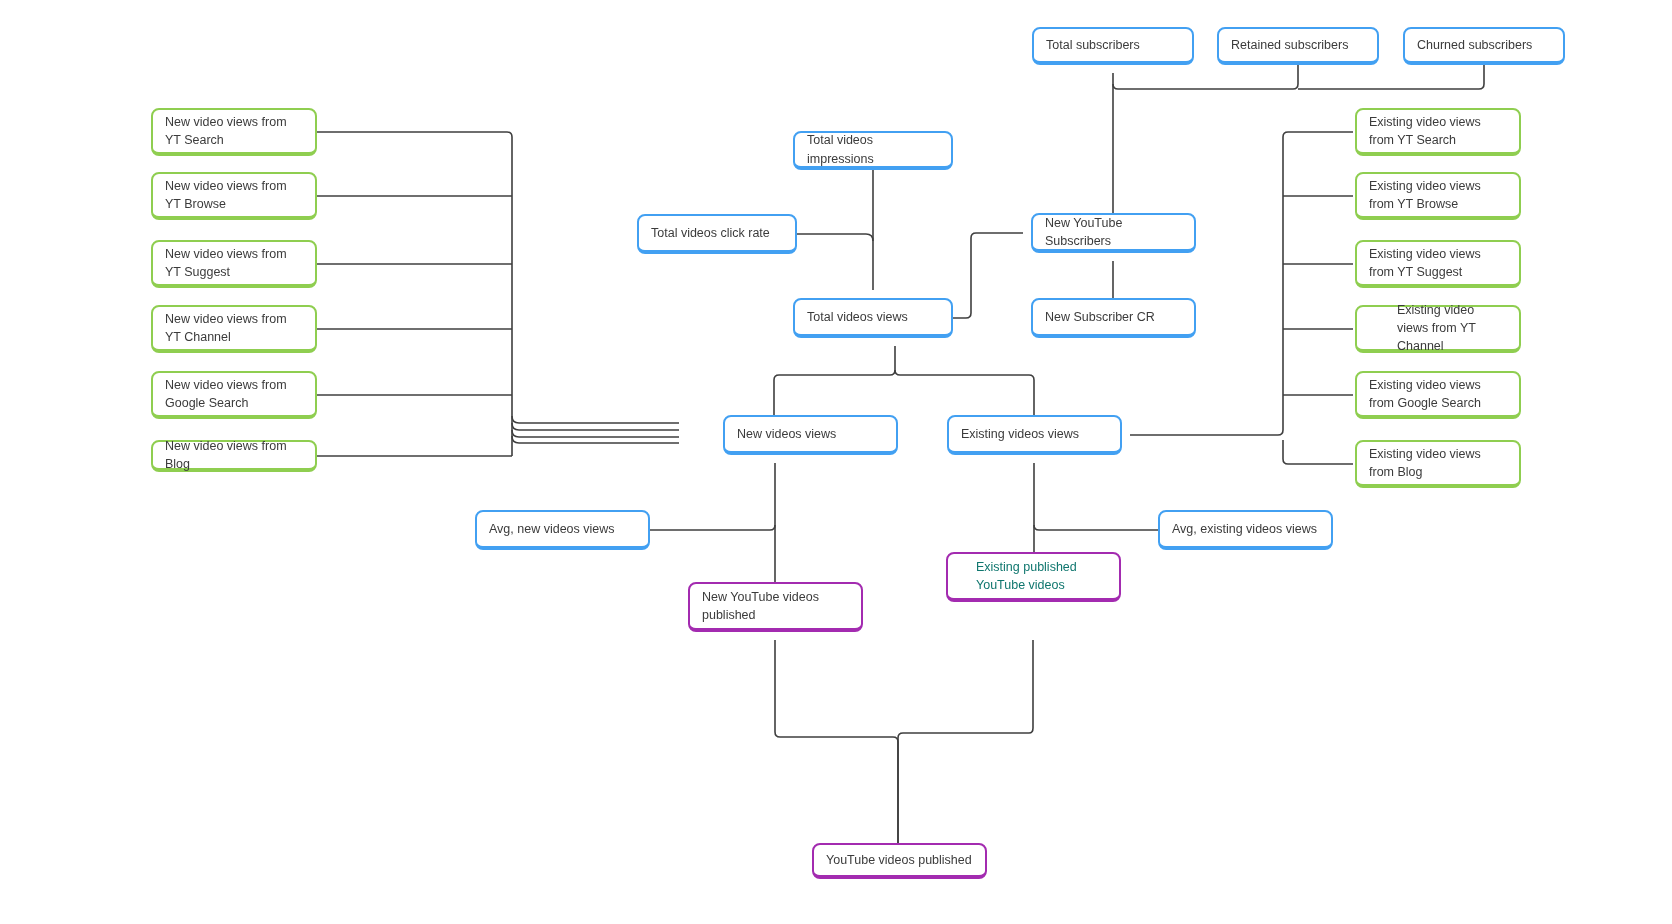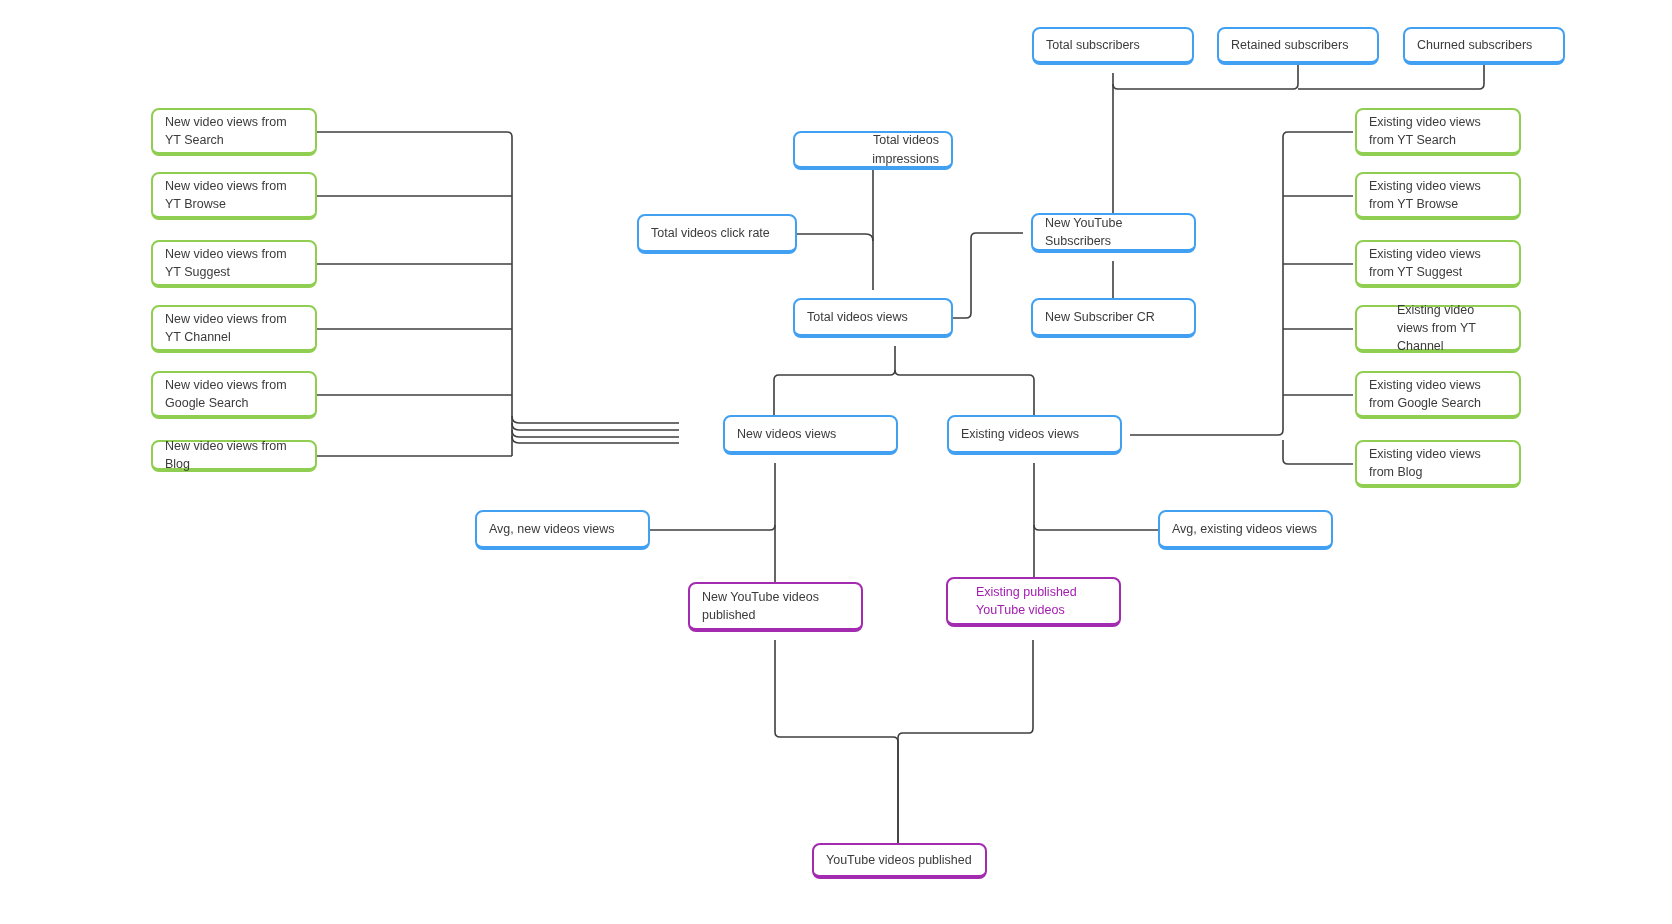--- a/index.html
+++ b/index.html
@@ -124,21 +124,21 @@
     </div>
     <div class="node" style="left: 1355px; top: 305px; width: 166px; height: 48px; border-color: rgb(143, 206, 80); color: rgb(59, 59, 59); padding-left: 40px;">
       <span>Existing video views from YT Channel</span>
     </div>
     <div class="node" style="left: 1355px; top: 371px; width: 166px; height: 48px; border-color: rgb(143, 206, 80); color: rgb(59, 59, 59);">
       <span>Existing video views from Google Search</span>
     </div>
     <div class="node" style="left: 1355px; top: 440px; width: 166px; height: 48px; border-color: rgb(143, 206, 80); color: rgb(59, 59, 59);">
       <span>Existing video views from Blog</span>
     </div>
-    <div class="node" style="left: 793px; top: 131px; width: 160px; height: 39px; border-color: rgb(66, 160, 242); color: rgb(59, 59, 59); text-align: right;">
+    <div class="node" style="left: 793px; top: 131px; width: 160px; height: 39px; border-color: rgb(66, 160, 242); color: rgb(59, 59, 59);">
       <span>Total videos impressions</span>
     </div>
     <div class="node" style="left: 637px; top: 214px; width: 160px; height: 40px; border-color: rgb(66, 160, 242); color: rgb(59, 59, 59);">
       <span>Total videos click rate</span>
     </div>
     <div class="node" style="left: 793px; top: 298px; width: 160px; height: 40px; border-color: rgb(66, 160, 242); color: rgb(59, 59, 59);">
       <span>Total videos views</span>
     </div>
     <div class="node" style="left: 1031px; top: 213px; width: 165px; height: 40px; border-color: rgb(66, 160, 242); color: rgb(59, 59, 59);">
       <span>New YouTube Subscribers</span>
@@ -154,19 +154,19 @@
     </div>
     <div class="node" style="left: 475px; top: 510px; width: 175px; height: 40px; border-color: rgb(66, 160, 242); color: rgb(59, 59, 59);">
       <span>Avg, new videos views</span>
     </div>
     <div class="node" style="left: 1158px; top: 510px; width: 175px; height: 40px; border-color: rgb(66, 160, 242); color: rgb(59, 59, 59);">
       <span>Avg, existing videos views</span>
     </div>
     <div class="node" style="left: 688px; top: 582px; width: 175px; height: 50px; border-color: rgb(163, 43, 176); color: rgb(59, 59, 59);">
       <span>New YouTube videos published</span>
     </div>
-    <div class="node" style="left: 946px; top: 577px; width: 175px; height: 50px; border-color: rgb(163, 43, 176); color: #a21caf; padding-left: 28px;">
+    <div class="node" style="left: 946px; top: 552px; width: 175px; height: 50px; border-color: rgb(163, 43, 176); color: #0f766e; padding-left: 28px;">
       <span>Existing published YouTube videos</span>
     </div>
     <div class="node" style="left: 812px; top: 843px; width: 175px; height: 36px; border-color: rgb(163, 43, 176); color: rgb(59, 59, 59);">
       <span>YouTube videos published</span>
     </div>
   </div>
 
 </body></html>

